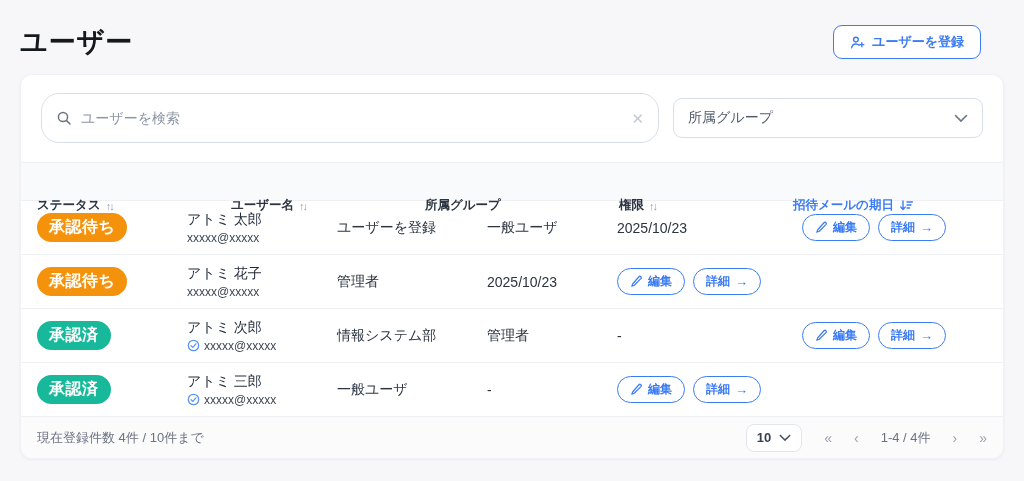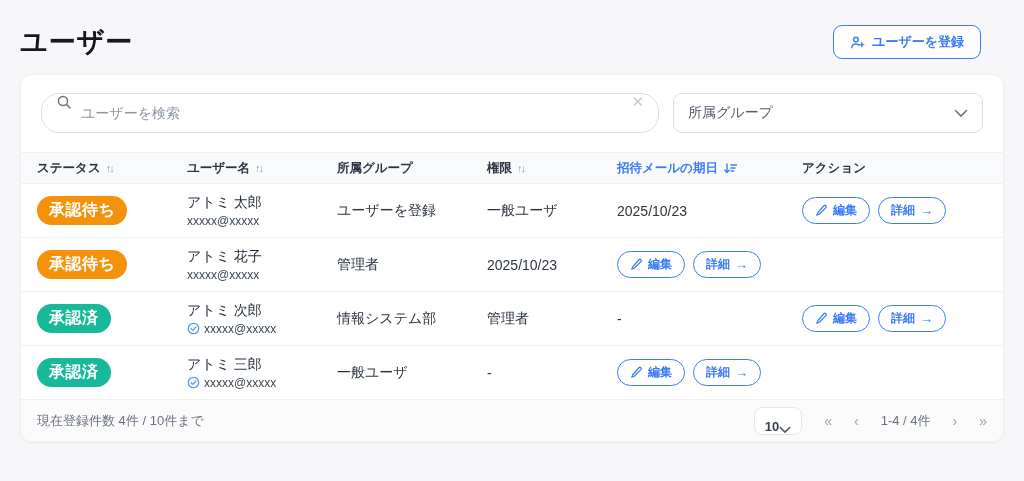--- a/index.html
+++ b/index.html
@@ -27,22 +27,22 @@
     padding:7px 16px; cursor:pointer;
   }
   .panel{
     margin:0 20px; background:#fff; border:1px solid #eff1f4; border-radius:12px;
     box-shadow:0 1px 3px rgba(20,30,60,.05); overflow:hidden;
   }
   .filter-row{
     display:flex; gap:14px; padding:18px 20px 19px 20px; align-items:center;
   }
   .search-box{
-    flex:1; display:flex; gap:9px;
-    border:1.5px solid #d7deea; border-radius:18px; height:40px; padding:0 14px;
+    flex:1; display:flex; align-items:center; gap:9px;
+    border:1.5px solid #d7deea; border-radius:18px; height:50px; padding:0 14px;
     background:#fff;
   }
   .search-box input{
     flex:1; border:none; outline:none; font-size:14px; color:#1f2937;
     font-family:inherit; background:transparent;
   }
   .search-box input::placeholder{ color:#8b95a3; }
   .clear-x{ color:#c3c9d2; font-size:15px; cursor:pointer; line-height:1; }
   .group-select{
     width:310px; display:flex; align-items:center; justify-content:space-between;
@@ -50,22 +50,22 @@
     font-size:14px; color:#515c6b; cursor:pointer; background:#fff;
   }
   
   .grid-row{
     display:grid;
     grid-template-columns:150px 150px 150px 130px 185px 1fr;
     align-items:center;
     padding:0 16px;
   }
   .thead{
-    background:#f9fafb; height:32px;
-    border-top:1px solid #eef0f3; border-bottom:1px solid #eef0f3;
+    background:#f9fafb; height:39px;
+    border-top:1px solid #eef0f3; border-bottom:1px solid #eef0f3;gap:44px;
   }
   .th{
     display:flex; align-items:center; gap:5px;
     font-size:12.5px; font-weight:700; color:#2b3440;
   }
   .th .sort{ color:#97a0ac; font-size:11px; letter-spacing:-2px; }
   .th.active{ color:var(--accent); }
   .trow{ height:54px; border-bottom:1px solid #eef0f4; }
   .cell{ font-size:14px; color:#2b3440; }
   .badge{
@@ -85,21 +85,21 @@
   }
   .pill-btn .arr{ font-size:13px; }
   
   .tfoot{
     display:flex; justify-content:space-between; align-items:center;
     height:41px; padding:0 16px 0 16px; background:#fbfbfc;
   }
   .count-text{ font-size:13px; color:#6b7280; }
   .pager{ display:flex; align-items:center; gap:22px; }
   .page-size{
-    display:flex; align-items:flex-end; 
+    display:flex; align-items:center; gap:8px;
     border:1.5px solid #e2e6ec; border-radius:8px; height:28px; padding:0 10px;
     font-size:13px; color:#374151; font-weight:600; cursor:pointer; background:#fff;
   }
   .pg-arrow{ color:#9aa1ab; font-size:14px; cursor:pointer; user-select:none; }
   .pg-range{ font-size:13px; color:#6b7280; }
   svg{ display:block; }
 </style>
 </head>
 <body>
 

